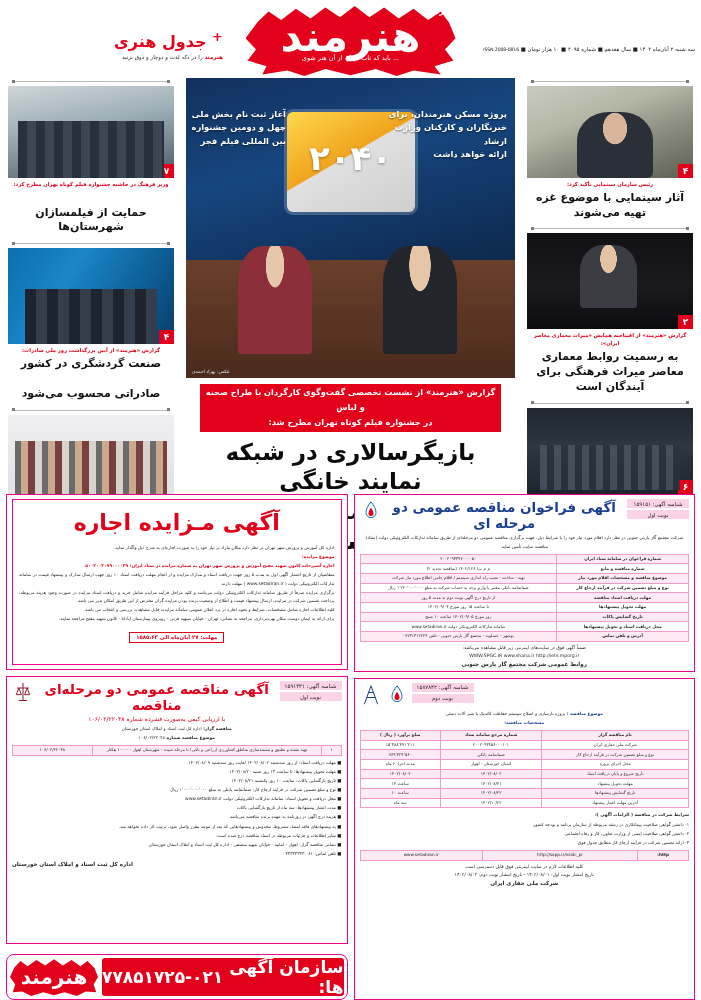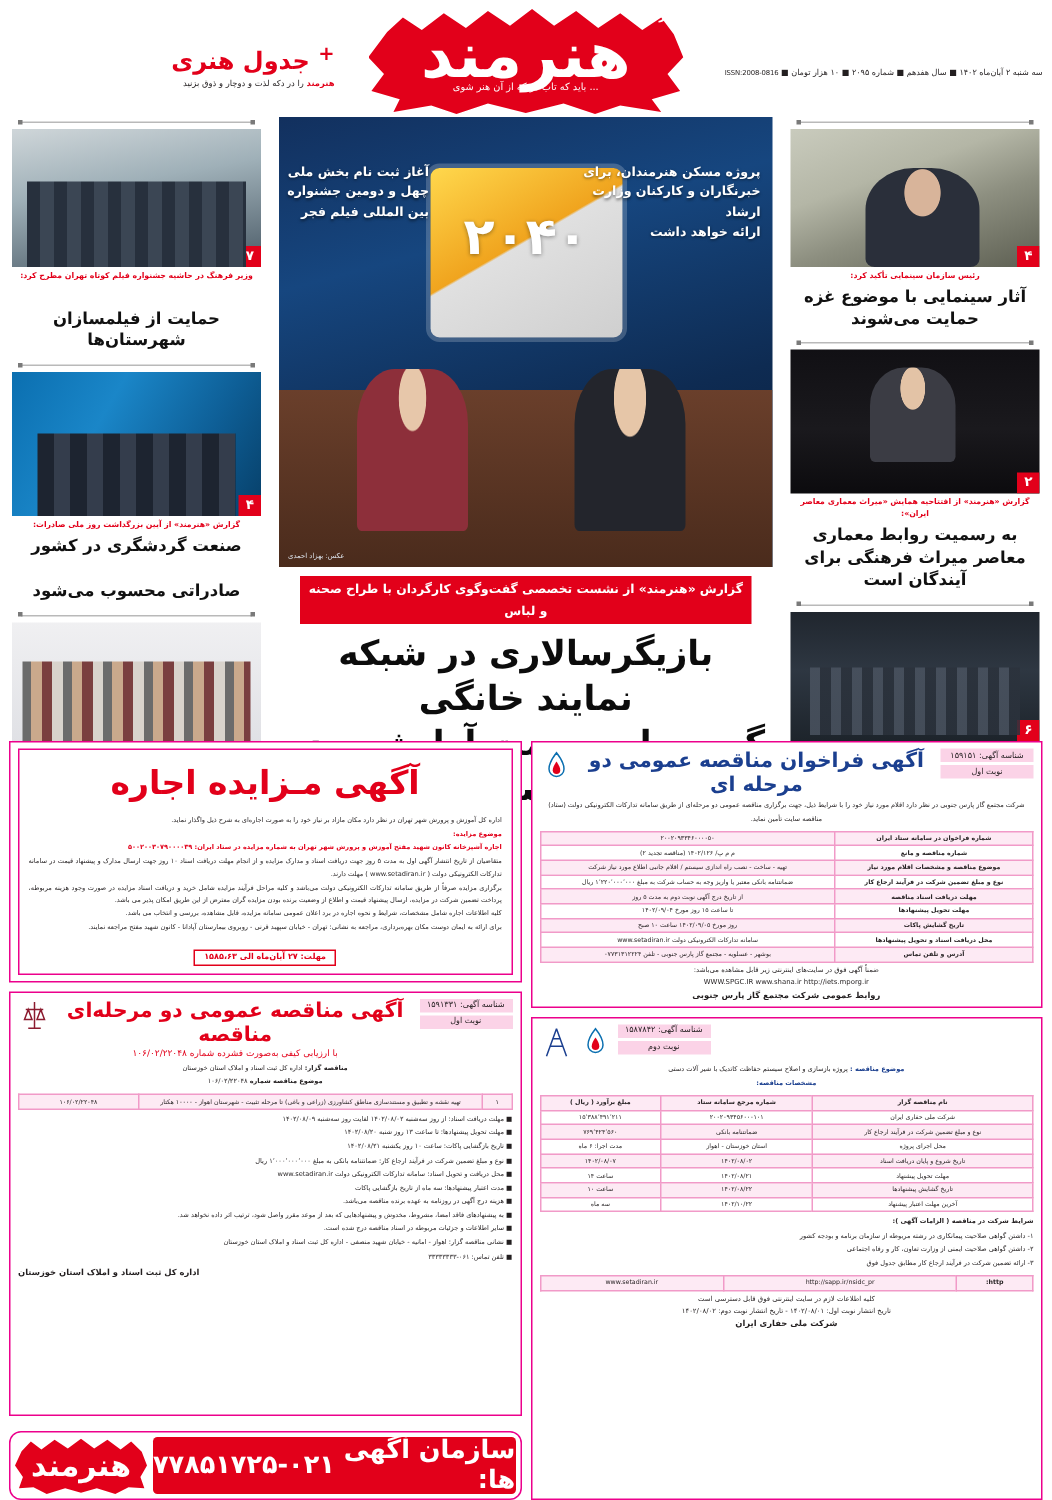--- a/index.html
+++ b/index.html
@@ -130,21 +130,21 @@
       background: repeating-linear-gradient(90deg,
         #6b6b6b 0 6px,#caa98c 6px 13px,#7a3f3f 13px 20px,#d8d3cc 20px 27px); }
 
   
   .center-photo {
     position: relative; width: 100%; height: 300px; overflow: hidden;
     background: linear-gradient(165deg,#12305e 0%,#16467f 30%,#0e2b52 65%,#071a35 100%);
   }
   .cp-screen {
     position: absolute; left: 50%; top: 34px; transform: translateX(-50%);
-    width: 128px; height: 113px; border-radius: 6px;
+    width: 128px; height: 100px; border-radius: 6px;
     background: linear-gradient(150deg,#ffd84d 0%,#f0a41e 45%,#e0e0e0 46%,#cfcfcf 100%);
     box-shadow: 0 0 0 3px rgba(255,255,255,.2);
   }
   .cp-screen .num {
     position: absolute; left: 0; right: 0; top: 26px; text-align: center;
     font-size: 34px; font-weight: bold; color: #fff; letter-spacing: 1px;
     text-shadow: 0 1px 3px rgba(0,0,0,.4);
   }
   .cp-desk {
     position: absolute; left: 0; bottom: 0; width: 100%; height: 118px;
@@ -225,21 +225,21 @@
   .ad-foot { font-size: 4.6px; color: #231f20; direction: rtl; text-align: center;
     margin-top: 3px; }
   .ad-signature { font-size: 5.6px; font-weight: bold; color: #231f20;
     direction: rtl; text-align: center; margin-top: 3px; }
   .ad-signature.left { text-align: left; }
 
   .mozayede-title {
     font-size: 22px; font-weight: bold; color: #e2001a; text-align: center;
     direction: rtl; letter-spacing: -0.8px; padding: 8px 0 6px 0;
   }
-  .mozayede-inner { border: 1.4px solid #ec008c; padding: 2px 6px 5px 6px; }
+  .mozayede-inner { border: 1.4px solid #ec008c; padding: 2px 6px 21px 6px; }
   .date-box { border: 1px solid #e2001a; display: inline-block; padding: 1.5px 6px;
     font-size: 5.4px; color: #e2001a; font-weight: bold; direction: rtl;
     margin: 3px auto 0 auto; }
   .center { text-align: center; }
 
   
   .footer-banner {
     margin-top: 4px; border: 1.4px solid #ec008c; border-radius: 8px;
     height: 46px; display: flex; flex-direction: row-reverse; align-items: center;
     padding: 3px; gap: 4px; background:#fff;
@@ -360,39 +360,40 @@
           <span>آغاز ثبت نام بخش ملی</span><br>
           <span>چهل و دومین جشنواره</span><br>
           <span>بین المللی فیلم فجر</span>
         </div>
 
         <div class="cp-credit">عکس: بهزاد احمدی</div>
       </div>
 
       <div class="lead-kicker">
         <span>گزارش «هنرمند» از نشست تخصصی گفت‌وگوی کارگردان با طراح صحنه و لباس</span>
+        <span class="l2">در جشنواره فیلم کوتاه تهران مطرح شد:</span>
       </div>
 
       <div class="lead-title">
         <span>بازیگرسالاری در شبکه نمایند خانگی</span>
         <span class="l2">گریم را به سمت آرایش برده است</span>
       </div>
     </div>
 
     <div class="side-col">
 
       <div class="side-item">
         <div class="rule"></div>
         <div class="photo ph1">
           <div class="pagenum">۴</div>
         </div>
         <div class="kicker">رئیس سازمان سینمایی تأکید کرد:</div>
         <div class="side-title">
           <span>آثار سینمایی با موضوع غزه</span><br>
-          <span>حمایت می‌شوند</span>
+          <span>تهیه می‌شوند</span>
         </div>
       </div>
 
       <div class="side-item">
         <div class="rule"></div>
         <div class="photo ph2">
           <div class="pagenum">۲</div>
         </div>
         <div class="kicker">گزارش «هنرمند» از افتتاحیه همایش «میراث معماری معاصر ایران»:</div>
         <div class="side-title">

